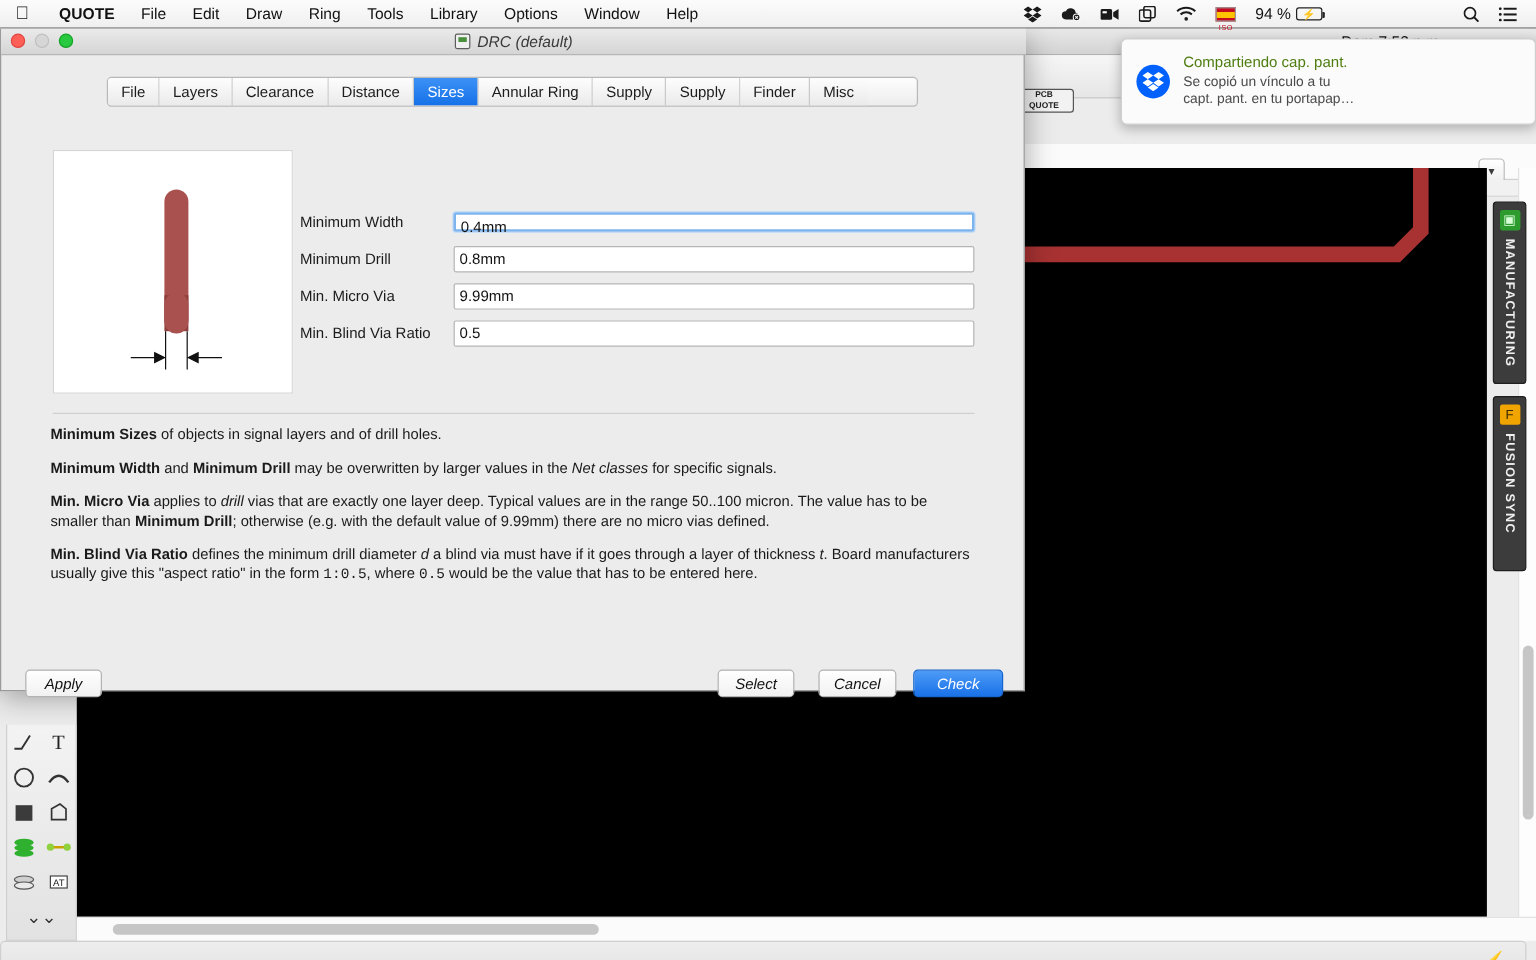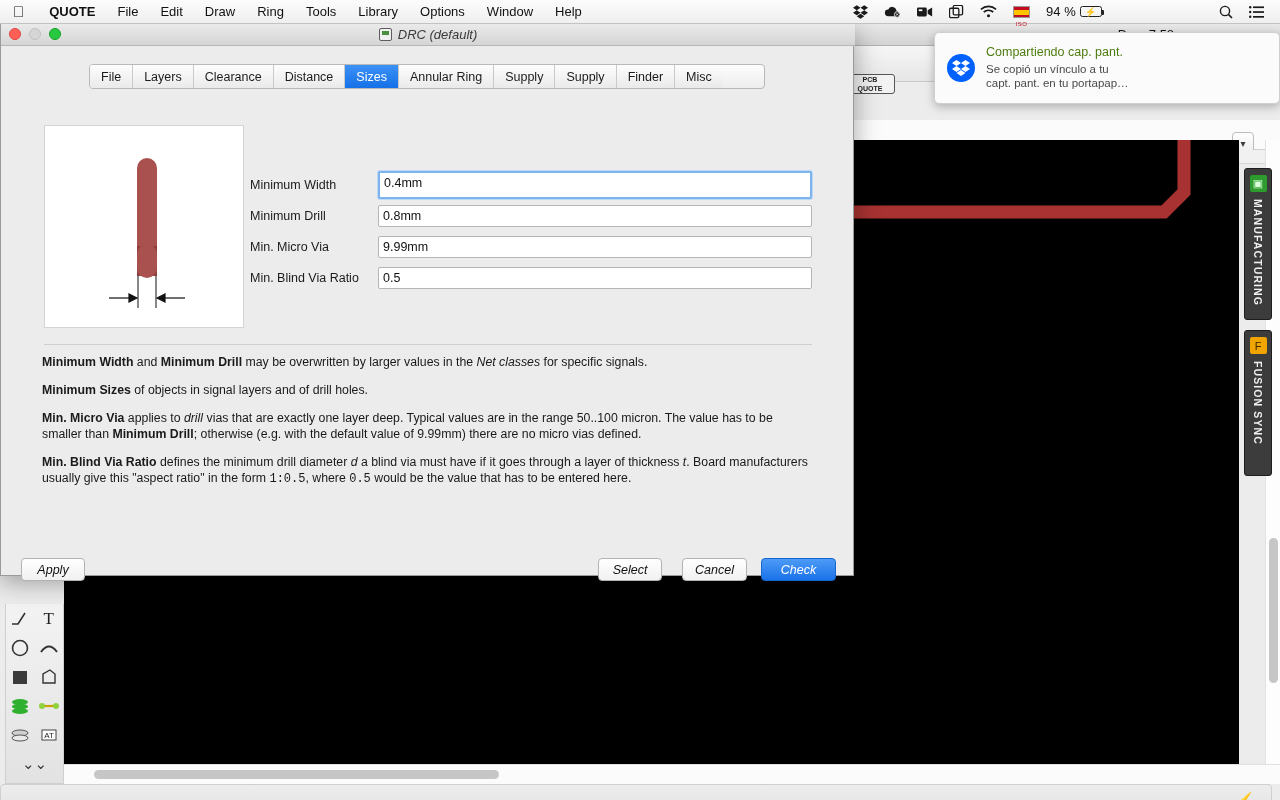--- a/index.html
+++ b/index.html
@@ -150,21 +150,21 @@
     background:#fff; border:1px solid #d5d5d5;
   }
   
   .form { position:absolute; left:249px; top:145px; width:562px; }
   .row { display:flex; align-items:center; height:31px; }
   .row .lbl { width:128px; font-size:12.5px; color:#1b1b1b; }
   .row .inp {
     flex:1; height:22px; border:1px solid #b5b5b5; background:#fff;
     font-size:12.5px; color:#111; padding:0 4px; line-height:20px; border-radius:2px;
   }
-  .row .inp.focused { border:2px solid #7eb4ee; box-shadow:0 0 0 1px #bcd9f7; height:28px; line-height:20px; }
+  .row .inp.focused { border:2px solid #7eb4ee; box-shadow:0 0 0 1px #bcd9f7; height:16px; line-height:20px; }
 
   .sep { position:absolute; left:43px; top:320px; width:768px; height:1px; background:#cfcfcf; }
 
   .helptext {
     position:absolute; left:41px; top:330px; width:772px;
     font-size:12.3px; color:#1a1a1a; line-height:16px;
   }
   .helptext p { margin-bottom:12px; }
   .helptext b { font-weight:bold; }
   .helptext i { font-style:italic; }
@@ -398,24 +398,24 @@
       <div class="row">
         <span class="lbl">Min. Blind Via Ratio</span>
         <div class="inp">0.5</div>
       </div>
     </div>
 
     <div class="sep"></div>
 
     <div class="helptext">
       <p>
-        <b>Minimum Width</b><span> and </span><b>Minimum Drill</b><span> may be overwritten by larger values in the </span><i>Net classes</i><span> for specific signals.</span>
+        <b>Minimum Sizes</b><span> of objects in signal layers and of drill holes.</span>
       </p>
       <p>
-        <b>Minimum Sizes</b><span> of objects in signal layers and of drill holes.</span>
+        <b>Minimum Width</b><span> and </span><b>Minimum Drill</b><span> may be overwritten by larger values in the </span><i>Net classes</i><span> for specific signals.</span>
       </p>
       <p>
         <b>Min. Micro Via</b><span> applies to </span><i>drill</i><span> vias that are exactly one layer deep. Typical values are in the range 50..100 micron. The value has to be smaller than </span><b>Minimum Drill</b><span>; otherwise (e.g. with the default value of 9.99mm) there are no micro vias defined.</span>
       </p>
       <p>
         <b>Min. Blind Via Ratio</b><span> defines the minimum drill diameter </span><i>d</i><span> a blind via must have if it goes through a layer of thickness </span><i>t</i><span>. Board manufacturers usually give this "aspect ratio" in the form </span><code>1:0.5</code><span>, where </span><code>0.5</code><span> would be the value that has to be entered here.</span>
       </p>
     </div>
 
     <div class="btn" id="apply-button">Apply</div>

